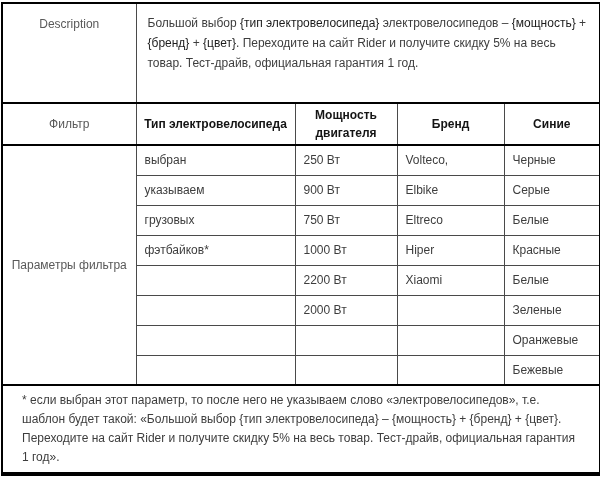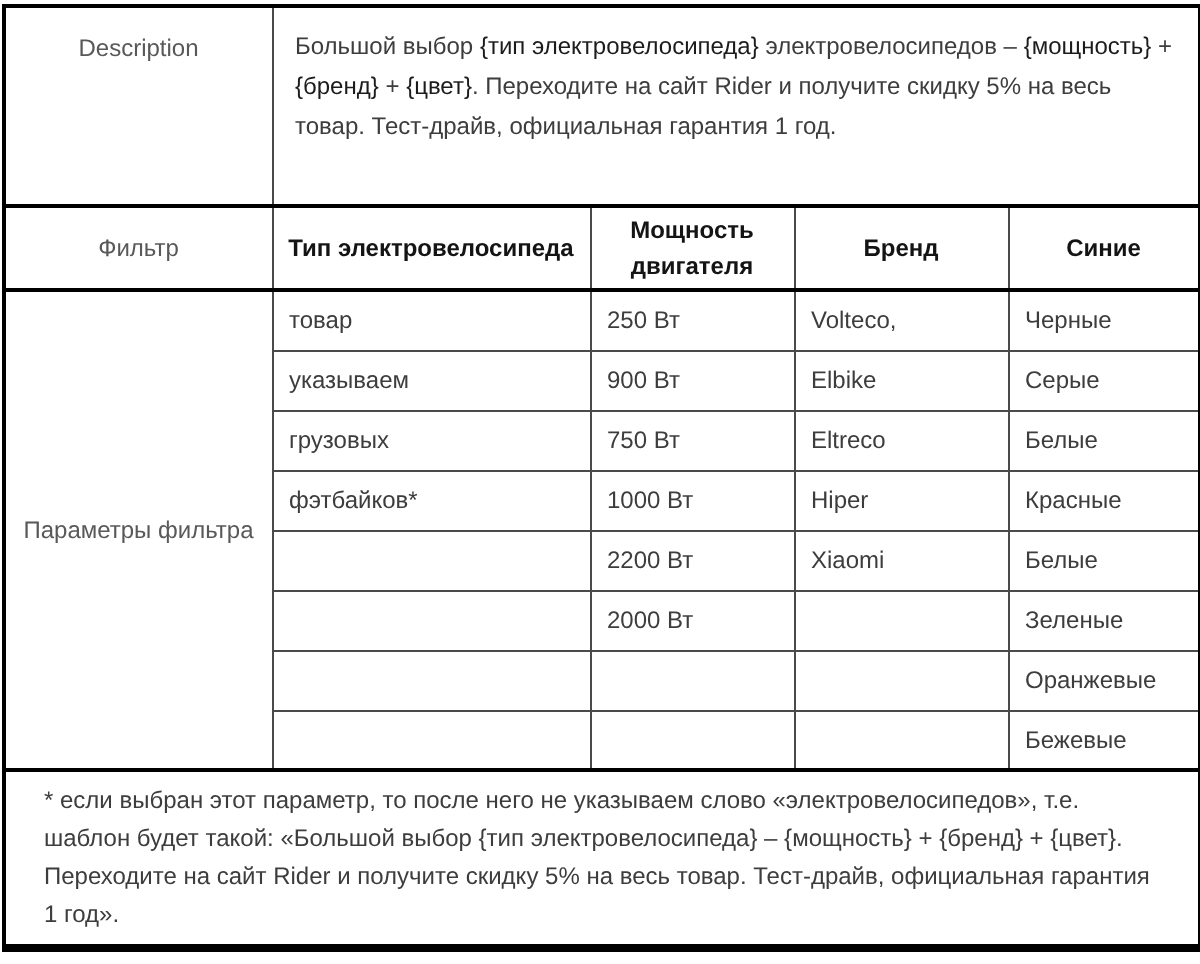--- a/index.html
+++ b/index.html
@@ -102,21 +102,21 @@
         <td class="label">Фильтр</td>
         <th>Тип электровелосипеда</th>
         <th>Мощность двигателя</th>
         <th>Бренд</th>
         <th>Синие</th>
       </tr>
     </tbody>
     <tbody class="data-rows" id="data-rows">
         <tr>
           <td rowspan="8" class="label params-label">Параметры фильтра</td>
-          <td>товар</td>
+          <td>выбран</td>
           <td>250 Вт</td>
           <td>Volteco,</td>
           <td>Черные</td>
         </tr>
         <tr>
           <td>указываем</td>
           <td>900 Вт</td>
           <td>Elbike</td>
           <td>Серые</td>
         </tr>

